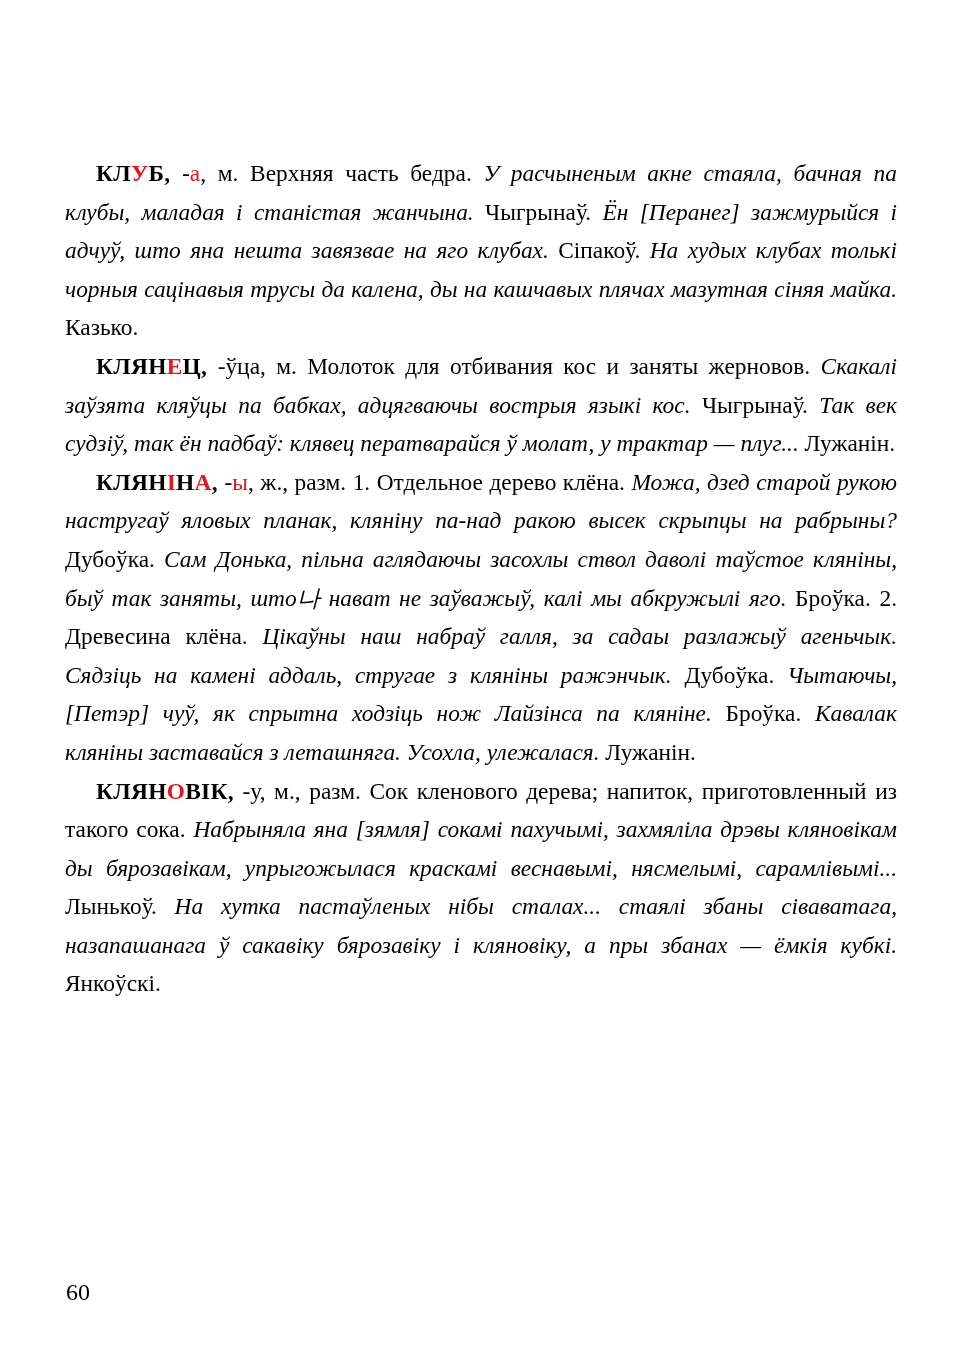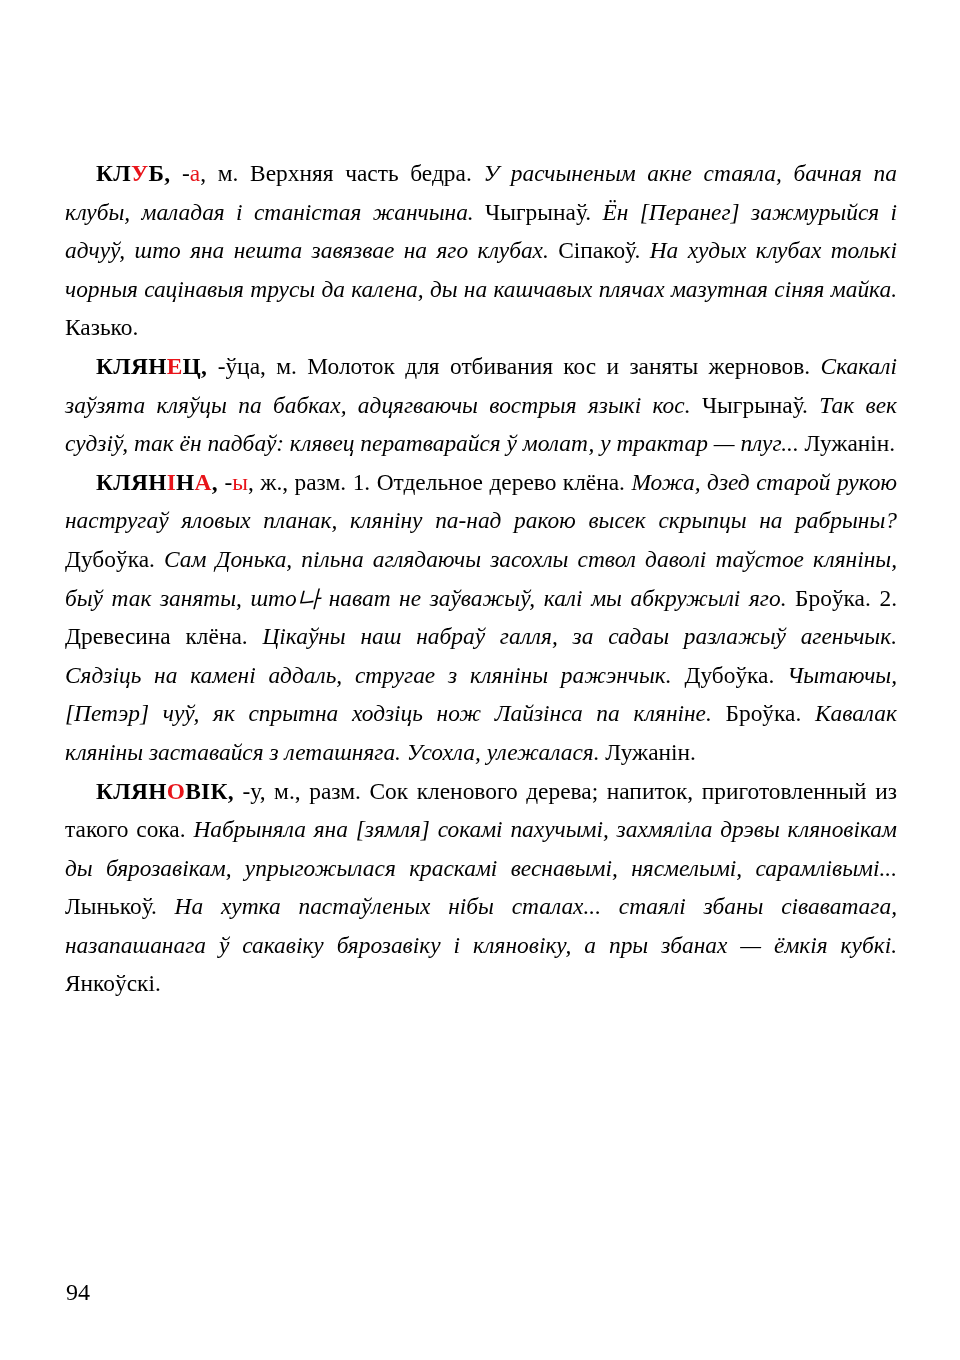--- a/index.html
+++ b/index.html
@@ -118,15 +118,15 @@
 
     <p class="entry">
       <span class="hw"><span>КЛЯН</span><span class="red">О</span><span>ВІК,</span></span><span> </span><span class="infl"><span>-</span><span>у</span><span>,</span></span><span> </span><span class="gram">м.,</span>
       <span class="label">разм.</span>
       <span class="def">Сок кленового дерева; напиток, приготовленный из такого сока.</span>
       <span><span class="cit">Набрыняла яна [зямля] сокамі пахучымі, захмяліла дрэвы кляновікам ды бярозавікам, упрыгожылася краскамі веснавымі, нясмелымі, сарамлівымі...</span> <span class="src">Лынькоў.</span> <span class="cit">На хутка пастаўленых нібы сталах... стаялі збаны сіваватага, назапашанага ў сакавіку бярозавіку і кляновіку, а пры збанах — ёмкія кубкі.</span> <span class="src">Янкоўскі.</span> </span>
     </p>
 
   </div>
 
-  <div class="folio">94</div>
+  <div class="folio">60</div>
 
 </div>
 
 </body></html>

